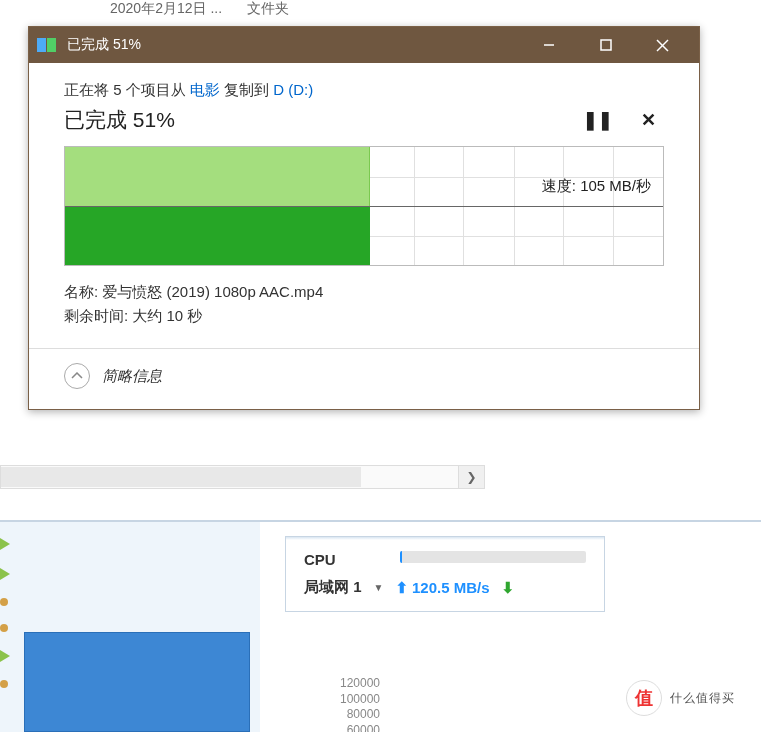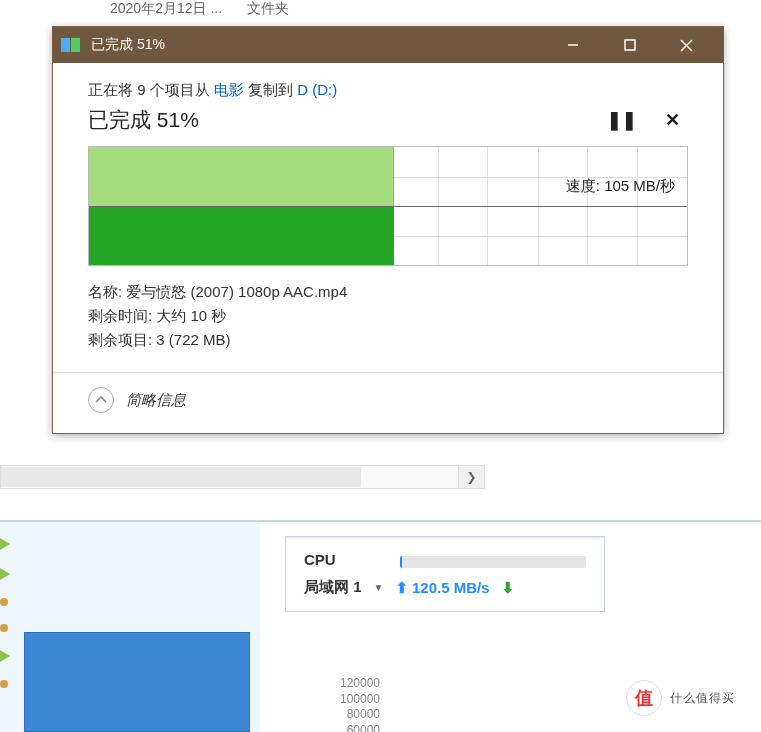--- a/index.html
+++ b/index.html
@@ -1,20 +1,20 @@
 <!DOCTYPE html>
 <html><head>
 <meta charset="utf-8">
 <style>
 * { margin: 0; padding: 0; box-sizing: border-box; font-family: "Microsoft YaHei", "Segoe UI", sans-serif; }
 body { width: 761px; height: 732px; background: #fff; position: relative; overflow: hidden; }
 
 .bg-file-row { position: absolute; top: 0; left: 110px; font-size: 14px; color: #666; display: flex; gap: 25px; }
 
-.dialog { position: absolute; top: 26px; left: 52px; width: 672px; background: #fff; border: 1px solid #7a6047; box-shadow: 0 2px 8px rgba(0,0,0,0.3); }
+.dialog { position: absolute; top: 26px; left: 28px; width: 672px; background: #fff; border: 1px solid #7a6047; box-shadow: 0 2px 8px rgba(0,0,0,0.3); }
 .titlebar { height: 36px; background: #6f5740; display: flex; align-items: center; padding: 0 8px; }
 .titlebar-icon { width: 20px; height: 14px; display: flex; gap: 1px; margin-right: 10px; }
 .titlebar-icon .b1 { width: 9px; height: 14px; background: #4dabf7; }
 .titlebar-icon .b2 { width: 9px; height: 14px; background: #51cf66; }
 .titlebar-title { color: #fff; font-size: 14px; flex: 1; }
 .titlebar-controls { display: flex; }
 .titlebar-btn { width: 57px; height: 36px; display: flex; align-items: center; justify-content: center; color: #fff; cursor: pointer; }
 .titlebar-btn svg { stroke: #fff; }
 
 .dialog-body { padding: 18px 35px 20px; }
@@ -49,21 +49,21 @@
 
 .bottom-area { position: absolute; top: 520px; left: 0; right: 0; bottom: 0; border-top: 2px solid #c7d5e3; background: #fff; }
 .blue-panel { position: absolute; top: 0; left: 0; width: 260px; bottom: 0; background: #eef5fb; }
 .blue-panel .blue-block { position: absolute; top: 110px; left: 24px; right: 10px; bottom: 0; background: #3d87d4; border: 1px solid #2a6fb8; }
 .dot-col { position: absolute; left: 0; top: 16px; display: flex; flex-direction: column; gap: 18px; }
 .dot-col .tri { width: 0; height: 0; border-left: 10px solid #8bc34a; border-top: 6px solid transparent; border-bottom: 6px solid transparent; }
 .dot-col .cir { width: 8px; height: 8px; border-radius: 50%; background: #d4a047; }
 
 .stats-panel { position: absolute; top: 14px; left: 285px; width: 320px; border: 1px solid #c7d5e3; background: #fff; padding: 14px 18px; }
 .stats-panel .top-bar { position: absolute; top: 0; left: 0; right: 0; height: 3px; background: linear-gradient(#d9e6f2,#fff); }
-.stat-row { display: flex; align-items: flex-end; gap: 18px; margin-bottom: 10px; font-size: 15px; color: #333; }
+.stat-row { display: flex; align-items: flex-start; gap: 18px; margin-bottom: 10px; font-size: 15px; color: #333; }
 .stat-row .label { width: 78px; font-weight: bold; }
 .stat-row .bar { flex: 1; height: 12px; background: #e4e4e4; border-radius: 2px; position: relative; overflow: hidden; }
 .stat-row .bar .fill { position: absolute; top: 0; left: 0; bottom: 0; background: #1e90ff; }
 .net-row { display: flex; align-items: center; gap: 12px; font-size: 15px; font-weight: bold; }
 .net-label { color: #333; }
 .net-caret { font-size: 10px; color: #666; }
 .net-up { color: #1e90ff; display: flex; align-items: center; gap: 4px; }
 .net-dn { color: #2fa62f; }
 .chart-y { position: absolute; top: 154px; left: 340px; font-size: 12px; color: #888; text-align: right; line-height: 1.3; }
 
@@ -101,21 +101,21 @@
           <svg width="13" height="13">
             <line x1="1" y1="1" x2="12" y2="12" stroke-width="1.5"></line>
             <line x1="12" y1="1" x2="1" y2="12" stroke-width="1.5"></line>
           </svg>
         </div>
     </div>
   </div>
 
   <div class="dialog-body">
     <div class="copy-line">
-      <span>正在将 9 个项目从 </span><span class="link">电影</span><span> 复制到 </span><span class="link">D (D:)</span>
+      <span>正在将 5 个项目从 </span><span class="link">电影</span><span> 复制到 </span><span class="link">D (D:)</span>
     </div>
     <div class="progress-title-row">
       <div class="progress-title">已完成 51%</div>
       <div class="title-controls">
         <span class="title-ctrl">❚❚</span>
         <span class="title-ctrl">✕</span>
       </div>
     </div>
 
     <div class="chart">
@@ -135,23 +135,22 @@
           <div class="vline" style="left:83.3%"></div>
         <div class="vline" style="left:91.6%"></div>
       </div>
       <div class="chart-top-fill" style="width:51%"></div>
       <div class="chart-bottom-fill" style="width:51%"></div>
       <div class="chart-midline"></div>
       <div class="chart-speed">速度: 105 MB/秒</div>
     </div>
 
     <div class="details">
-      <div><span>名称: </span><span>爱与愤怒 (2007) 1080p AAC.mp4</span></div>
+      <div><span>名称: </span><span>爱与愤怒 (2019) 1080p AAC.mp4</span></div>
       <div><span>剩余时间: </span><span>大约 10 秒</span></div>
-      <div><span>剩余项目: </span><span>3 (722 MB)</span></div>
     </div>
 
     <div class="footer-divider"></div>
     <div class="brief-info">
       <div class="chevron-circle">
         <svg width="12" height="8" fill="none" stroke-width="1.5">
             <polyline points="1,6 6,1 11,6"></polyline>
           </svg>
       </div>
       <div class="brief-label">简略信息</div>

